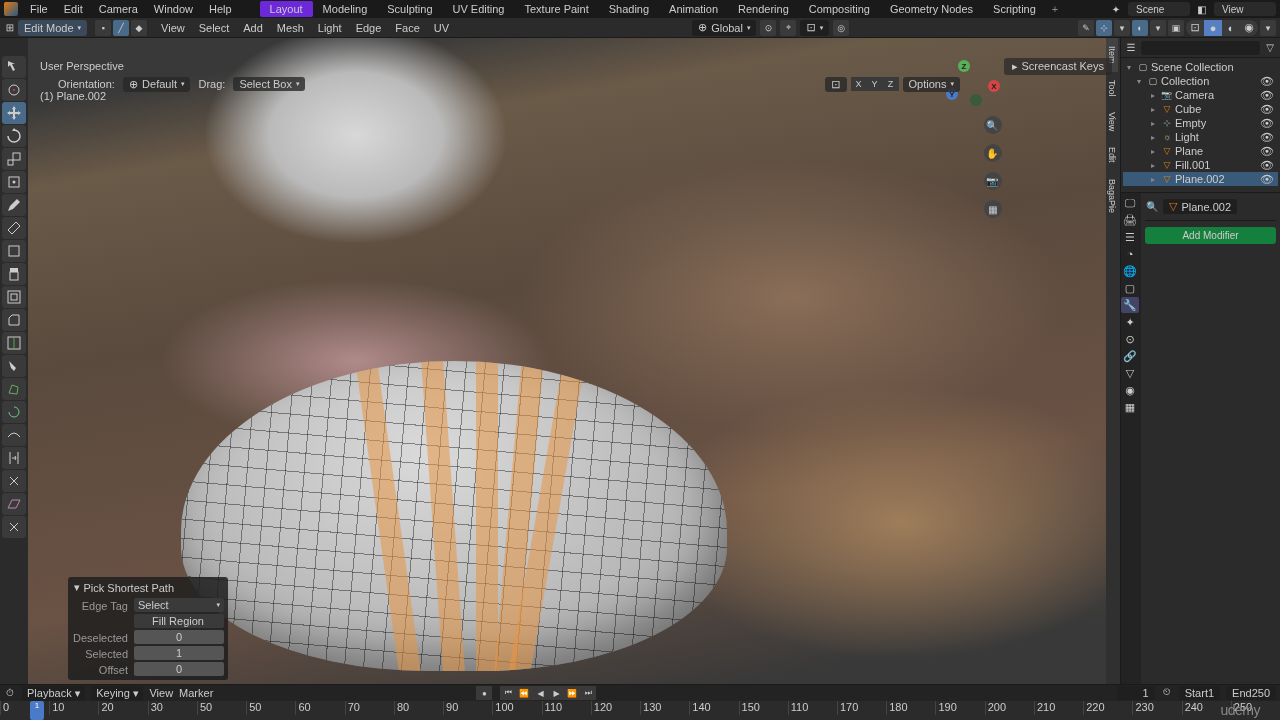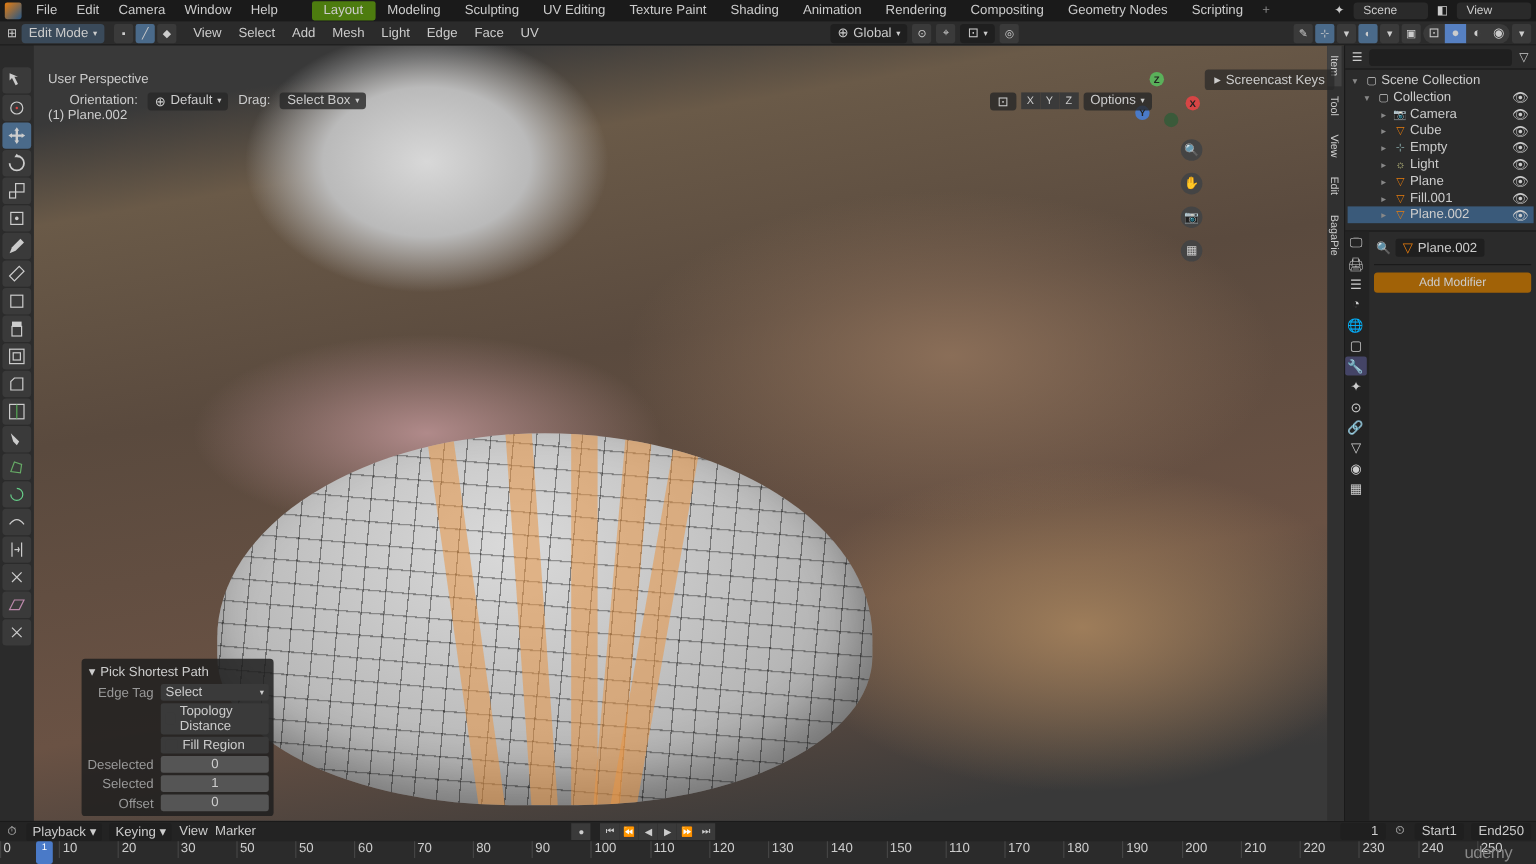--- a/index.html
+++ b/index.html
@@ -4,21 +4,21 @@
 <style>
 * { margin: 0; padding: 0; box-sizing: border-box; font-family: -apple-system, BlinkMacSystemFont, "Segoe UI", sans-serif; font-size: 11px; color: #ccc; user-select: none; }
 body { background: #2b2b2b; width: 1280px; height: 720px; overflow: hidden; }
 
 
 .menubar { height: 18px; background: #1a1a1a; display: flex; align-items: center; padding: 0 4px; gap: 0; }
 .menubar .logo { width: 14px; height: 14px; background: linear-gradient(135deg,#e87d0d,#265787); border-radius: 2px; margin-right: 4px; }
 .menubar .item { padding: 2px 8px; cursor: pointer; }
 .menubar .spacer-tab { width: 20px; }
 .menubar .tab { padding: 2px 10px; cursor: pointer; }
-.menubar .tab.active { background: #4d7c0f; border-radius: 2px; }
+.menubar .tab.active { background: #6d28d9; border-radius: 2px; }
 .menubar .plus { padding: 2px 6px; color: #888; }
 .menubar .right { margin-left: auto; display: flex; align-items: center; gap: 6px; }
 .menubar .scene-sel { background: #2a2a2a; padding: 0 8px; border-radius: 3px; height: 14px; display: flex; align-items: center; gap: 4px; min-width: 62px; font-size: 10px; }
 .icon-sm { width: 12px; height: 12px; display: inline-flex; align-items: center; justify-content: center; font-size: 10px; }
 
 
 .toolbar2 { height: 20px; background: #2b2b2b; display: flex; align-items: center; padding: 0 4px; border-bottom: 1px solid #1a1a1a; }
 .toolbar2 .grp { display: flex; align-items: center; gap: 2px; margin-right: 8px; }
 .toolbar2 .dd { background: #1f1f1f; padding: 2px 6px; border-radius: 3px; display: flex; align-items: center; gap: 4px; height: 16px; }
 .toolbar2 .dd.blue { background: #3a4a5a; justify-content: flex-end; }
@@ -118,21 +118,21 @@
 .ico.light { color: #cc8; }
 .ico.empty { color: #8aa; }
 
 .props { flex: 1; display: flex; border-top: 1px solid #1a1a1a; }
 .props .piconcol { width: 20px; background: #232323; display: flex; flex-direction: column; gap: 1px; padding-top: 2px; }
 .props .pic { width: 18px; height: 16px; display: flex; align-items: center; justify-content: center; border-radius: 2px; }
 .props .pic.active { background: #446; }
 .props .pbody { flex: 1; padding: 4px; }
 .props .pbody .hd { display: flex; align-items: center; gap: 4px; padding: 2px 2px 6px; border-bottom: 1px solid #1a1a1a; margin-bottom: 6px; }
 .props .pbody .hd .obj { background: #1f1f1f; padding: 1px 6px; border-radius: 2px; font-size: 10px; display: flex; align-items: center; gap: 4px; }
-.props .addmod { background: #a16207; padding: 3px 8px; border-radius: 3px; text-align: center; font-size: 10px; cursor: pointer; }
+.props .addmod { background: #15803d; padding: 3px 8px; border-radius: 3px; text-align: center; font-size: 10px; cursor: pointer; }
 
 
 .oppanel { position: absolute; left: 40px; bottom: 4px; width: 160px; background: rgba(30,30,30,0.85); border-radius: 3px; padding: 2px 4px 4px; z-index: 5; font-size: 10px; }
 .oppanel .head { display: flex; align-items: center; gap: 4px; padding: 2px; }
 .oppanel .row { display: flex; align-items: flex-end; margin-top: 2px; }
 .oppanel .lbl { width: 62px; text-align: right; padding-right: 6px; color: #999; }
 .oppanel .val { flex: 1; background: #3a3a3a; padding: 1px 4px; border-radius: 2px; display: flex; align-items: center; }
 .oppanel .val.slider { background: #555; justify-content: center; }
 .oppanel .chk { width: 10px; height: 10px; background: #3a3a3a; border-radius: 2px; margin-right: 4px; }
 
@@ -423,27 +423,20 @@
     <div class="oppanel">
       <div class="head">
           <span>▾</span>
           <span>Pick Shortest Path</span>
         </div>
       <div class="row">
           <div class="lbl">Edge Tag</div>
           <div class="val">
             <span>Select</span>
             <span style="margin-left:auto;font-size:7px">▾</span>
-          </div>
-        </div>
-      <div class="row">
-          <div class="lbl"></div>
-          <div class="val">
-            <span class="chk"></span>
-            <span>Topology Distance</span>
           </div>
         </div>
       <div class="row">
           <div class="lbl"></div>
           <div class="val">
             <span class="chk"></span>
             <span>Fill Region</span>
           </div>
         </div>
       <div class="row">

